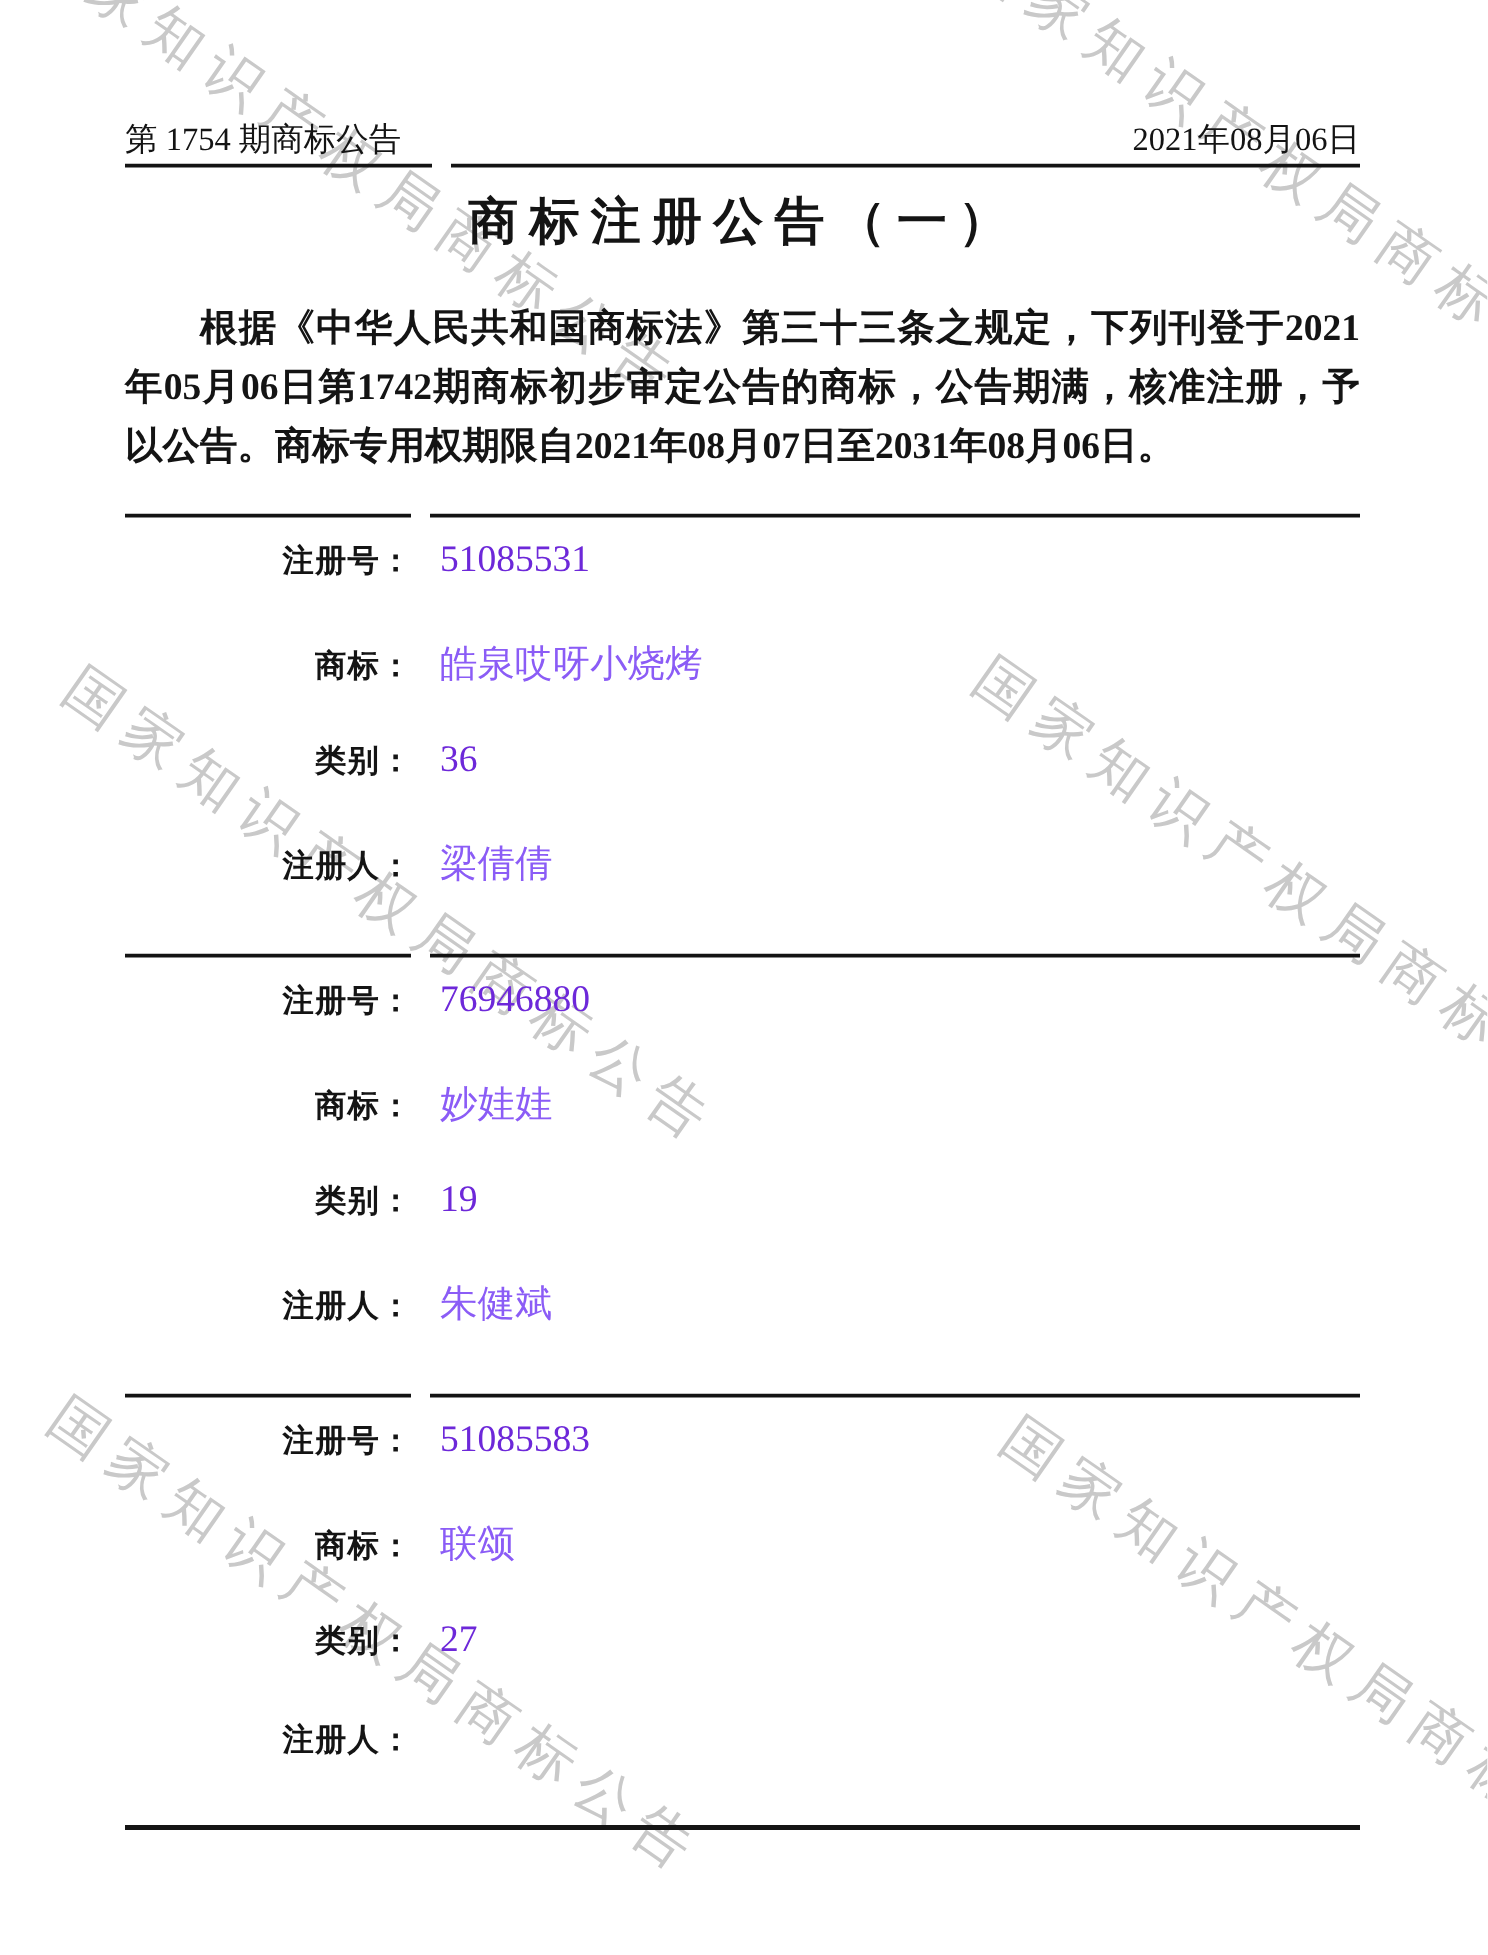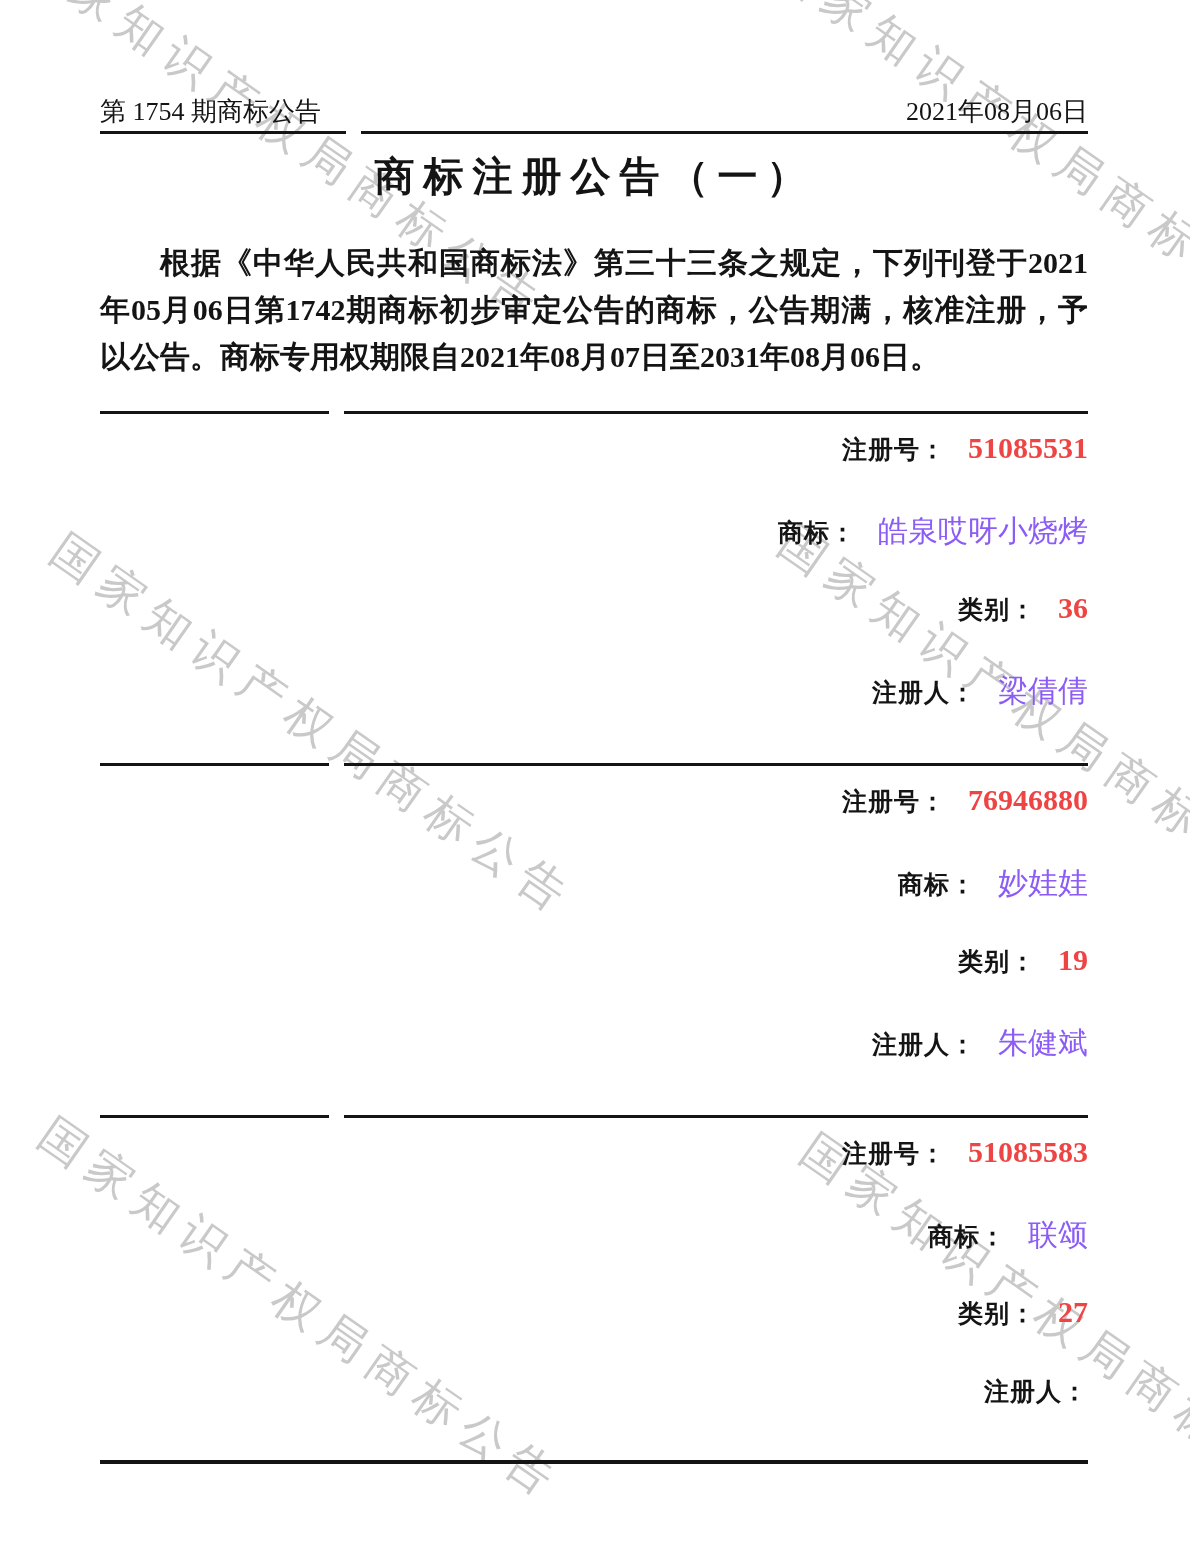--- a/index.html
+++ b/index.html
@@ -62,30 +62,30 @@
   .rec3 { top:1115px; }
   .rule-rec {
     height:3px;
     background:linear-gradient(to right,
       #141414 0px, #141414 229px,
       #ffffff 229px, #ffffff 244px,
       #141414 244px, #141414 100%);
   }
   .row {
     display:flex; align-items:baseline;
-    height:36px; margin-top:44px;justify-content:flex-end;
+    height:36px; margin-top:44px;
   }
   .row.first { margin-top:17px; }
   .row .lbl {
     width:230px; text-align:right;
     font-size:25px; font-weight:700; color:#141414;
     letter-spacing:1px;
   }
   .row .val { margin-left:22px; font-size:30px; }
-  .val-num  { color:#ef4444;font-weight:bold; }
+  .val-num  { color:#6d28d9; }
   .val-name { color:#8b5cf6; }
   .rule-bottom {
     position:absolute; top:1460px; left:100px; width:988px; height:4px;
     background:#141414;
   }
 </style>
 </head>
 <body>
 
 <div class="page">

